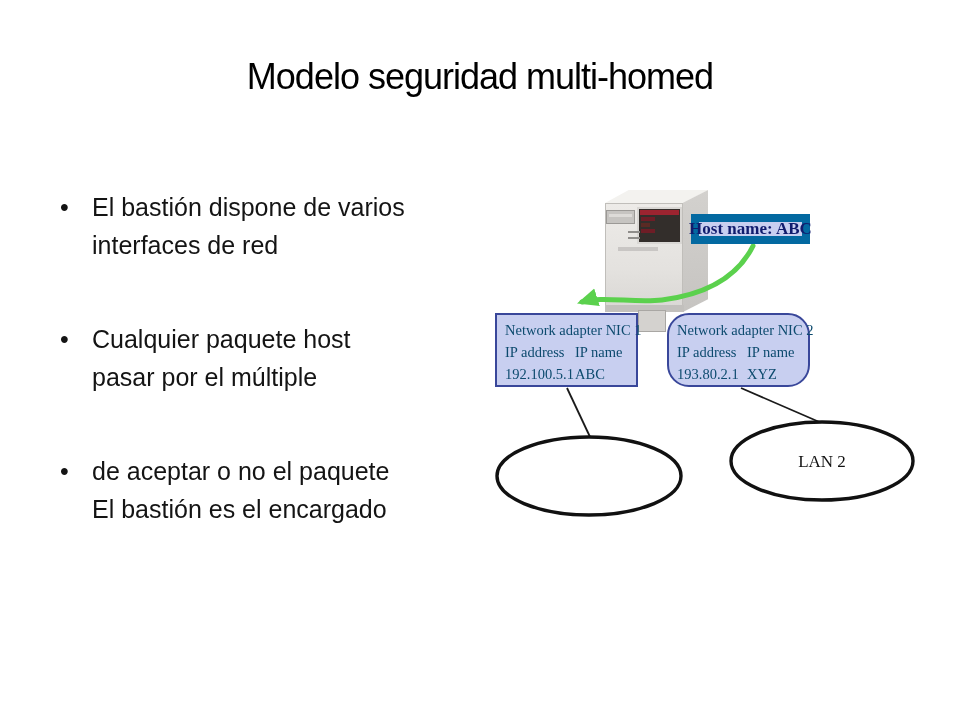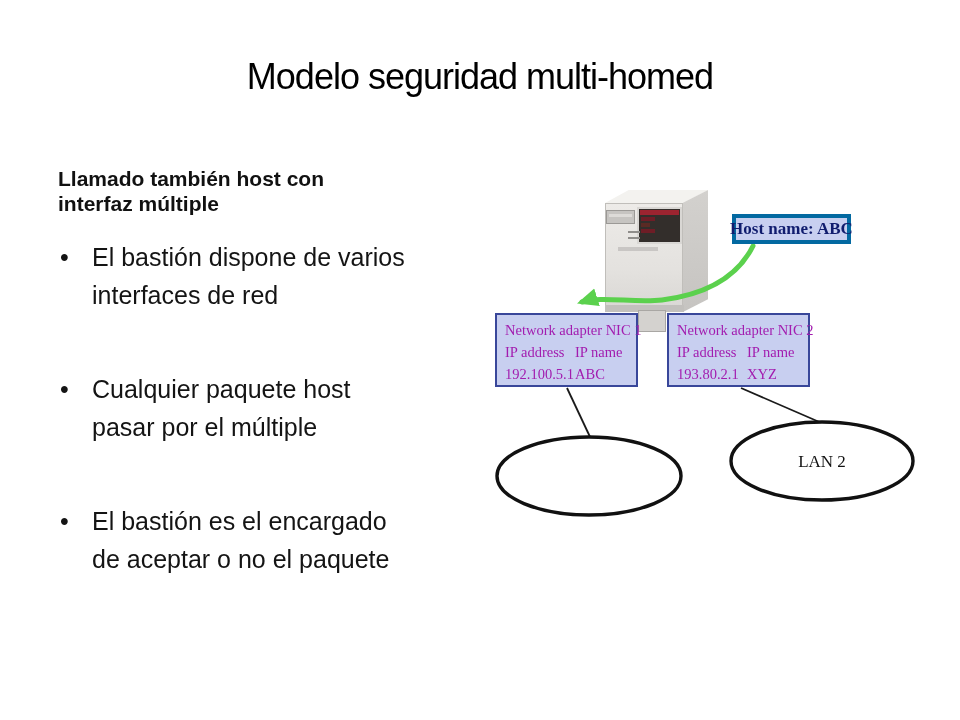--- a/index.html
+++ b/index.html
@@ -61,33 +61,32 @@
     background:#c6c4c1; border:1px solid #9b9996;
   }
   .floppy-drive::after { content:""; display:block; margin:3px 2px; height:3px; background:#dddbd8; }
   .vent { position:absolute; width:12px; height:2px; background:#8f8d8a; z-index:2; }
   .vent.v1 { left:628px; top:231px; } .vent.v2 { left:628px; top:237px; }
   .front-smudge { position:absolute; left:618px; top:247px; width:40px; height:4px; background:#b8b6b3; opacity:.65; z-index:2; }
 
   
   .host-box {
     position:absolute; left:691px; top:214px; width:119px; height:30px; z-index:3;
-    background:#c8cff0; border:4px solid #0369a1;
+    background:#c8cff0; border:8px solid #0369a1;
     display:flex; align-items:center; justify-content:center;
     font-family:"Liberation Serif", serif; font-weight:bold; font-size:17px; color:#101c6e;
     white-space:nowrap;
-    margin-left:41px;
   }
   .nic-box {
     position:absolute; top:313px; width:143px; height:74px; z-index:3;
     background:#c8cff0; border:2px solid #39479a;
-    font-family:"Liberation Serif", serif; font-size:14.5px; color:#a21caf;
+    font-family:"Liberation Serif", serif; font-size:14.5px; color:#0c4a6e;
     padding:4px 0 0 8px; line-height:22px;
   }
-  .nic1 { left:495px; } .nic2 { left:667px; }
+  .nic1 { left:495px; } .nic2 { left:667px;border-radius:22px; }
   .nic-box .row { display:flex; white-space:nowrap; }
   .nic-box .c1 { width:70px; }
 
   
   .overlay { position:absolute; left:0; top:0; width:960px; height:720px; z-index:2; pointer-events:none; }
 
   .lan-label {
     position:absolute; z-index:3; display:flex; align-items:center; justify-content:center;
     font-family:"Liberation Serif", serif; font-size:17px; color:#111; white-space:nowrap;
   }
@@ -95,39 +94,35 @@
   .lan2-label { left:731px; top:423px; width:182px; height:77px; }
 </style>
 </head>
 <body>
 
 <div class="slide">
 
   <div class="title">Modelo seguridad multi-homed</div>
 
   <div class="left-col">
-    <div class="heading">
-      <div>Llamado también host con</div>
-      <div>interfaz múltiple</div>
-    </div>
     <div class="bullets">
       <div class="bullet">
         <span class="dot">•</span>
         <div class="line">El bastión dispone de varios</div>
         <div class="line">interfaces de red</div>
       </div>
       <div class="bullet">
         <span class="dot">•</span>
         <div class="line">Cualquier paquete host</div>
         <div class="line">pasar por el múltiple</div>
       </div>
       <div class="bullet">
         <span class="dot">•</span>
+        <div class="line">de aceptar o no el paquete</div>
         <div class="line">El bastión es el encargado</div>
-        <div class="line">de aceptar o no el paquete</div>
       </div>
     </div>
   </div>
 
   <div class="tower-top"></div>
   <div class="tower-side"></div>
   <div class="tower-front"></div>
   <div class="tower-base"></div>
   <div class="tower-pedestal"></div>
   <div class="server-screen">

